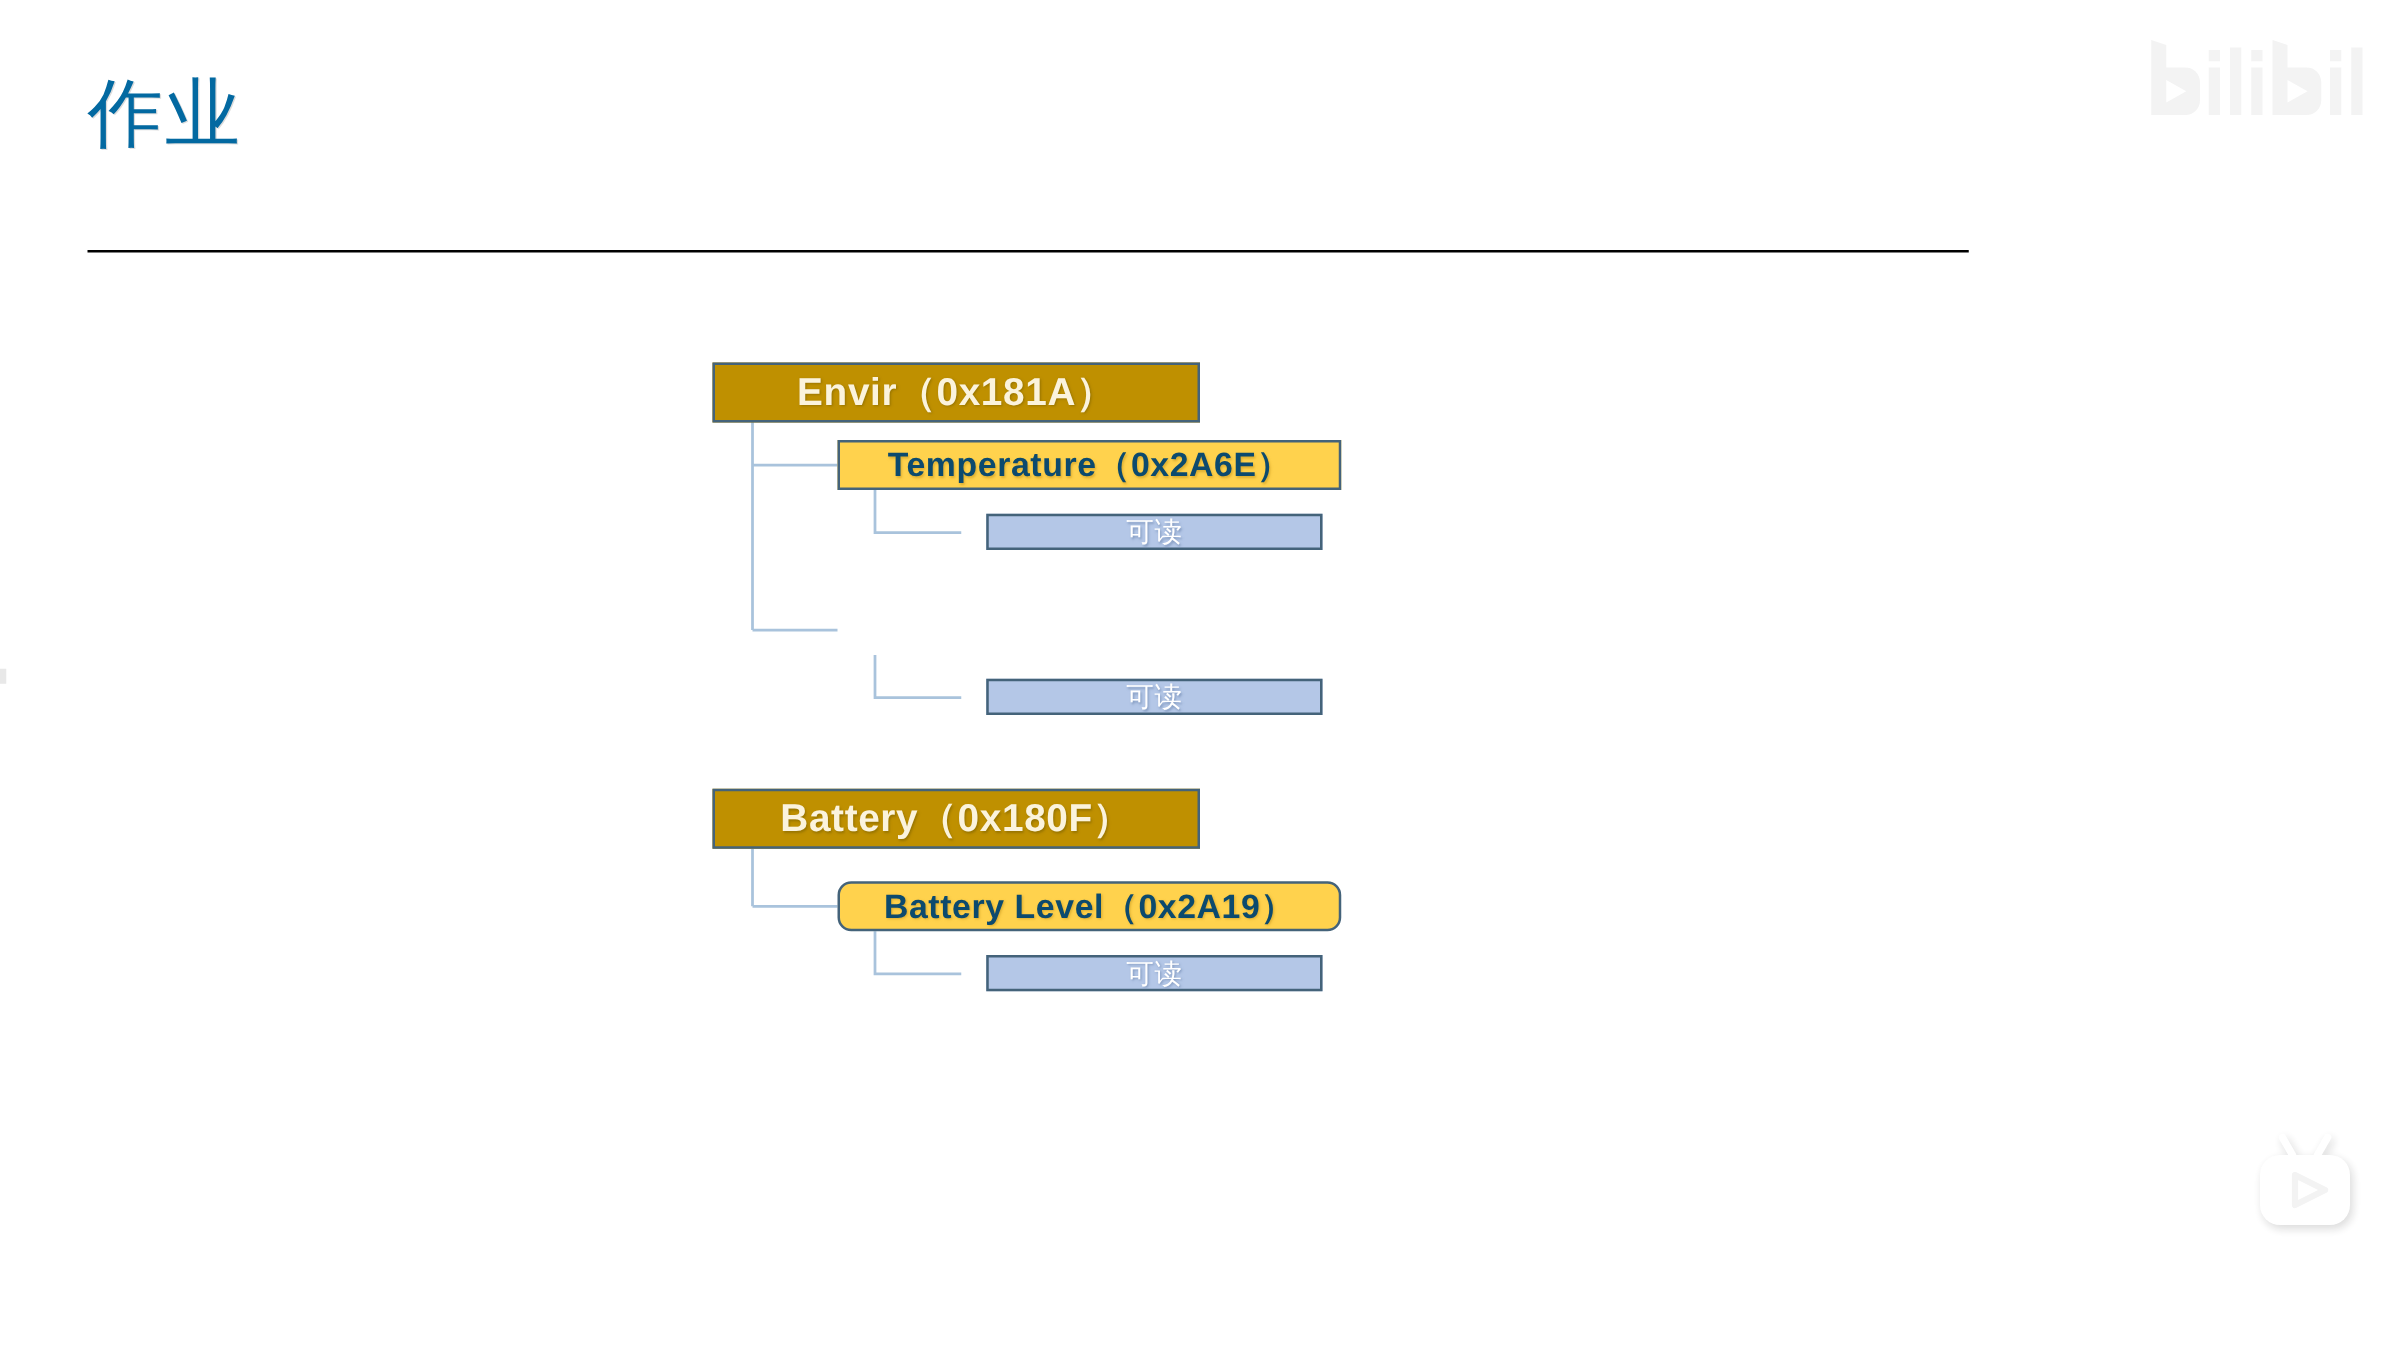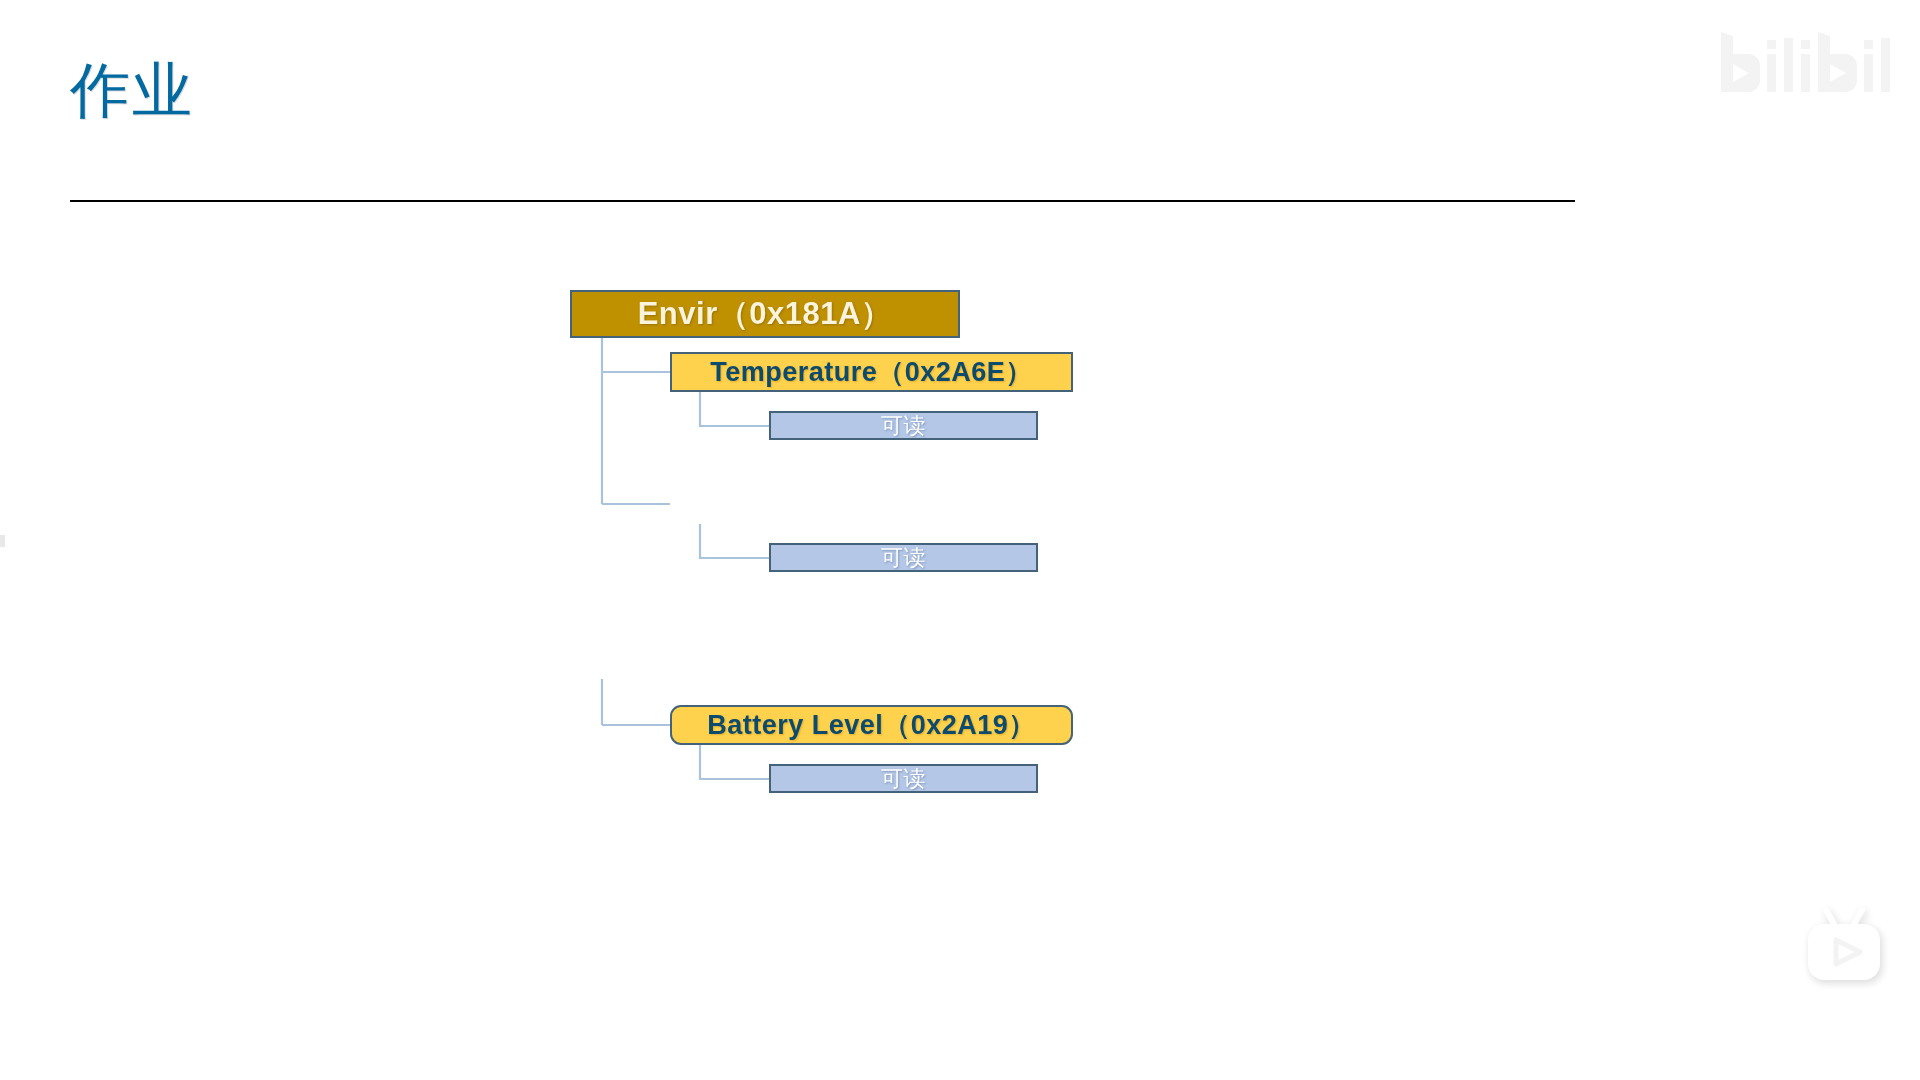--- a/index.html
+++ b/index.html
@@ -88,20 +88,21 @@
   }
 
   
   .node.property {
     background: #B4C7E7;
     border: 2px solid #44637A;
     color: #FFFFFF;
     font-size: 22px;
     font-weight: 400;
     text-shadow: 1px 1px 2px rgba(110,135,175,0.75);
+    margin-left: 20px;
   }
 
   
   #bilibili-wordmark {
     position: absolute;
     right: 28px;
     top: 28px;
     width: 175px;
     height: 70px;
     opacity: 0.75;
@@ -155,20 +156,21 @@
 
   <div class="node service" style="left:570px; top:278px; width:390px; height:48px;margin-top:12px;">Envir（0x181A）</div>
 
   <div class="node characteristic" style="left:670px; top:352px; width:403px; height:40px;">Temperature（0x2A6E）</div>
 
   <div class="node property" style="left:769px; top:411px; width:269px; height:29px;">可读</div>
 
 
   <div class="node property" style="left:769px; top:543px; width:269px; height:29px;">可读</div>
 
+  <div class="node service" style="left:570px; top:631px; width:390px; height:48px;">Battery（0x180F）</div>
 
   <div class="node characteristic" style="left:670px; top:705px; width:403px; height:40px;border-radius:11px;">Battery Level（0x2A19）</div>
 
   <div class="node property" style="left:769px; top:764px; width:269px; height:29px;">可读</div>
 
 </div>
 
 <div id="edge-artifact-left"></div>
 
 <svg id="bilibili-wordmark" viewBox="0 0 175 70" xmlns="http://www.w3.org/2000/svg">

